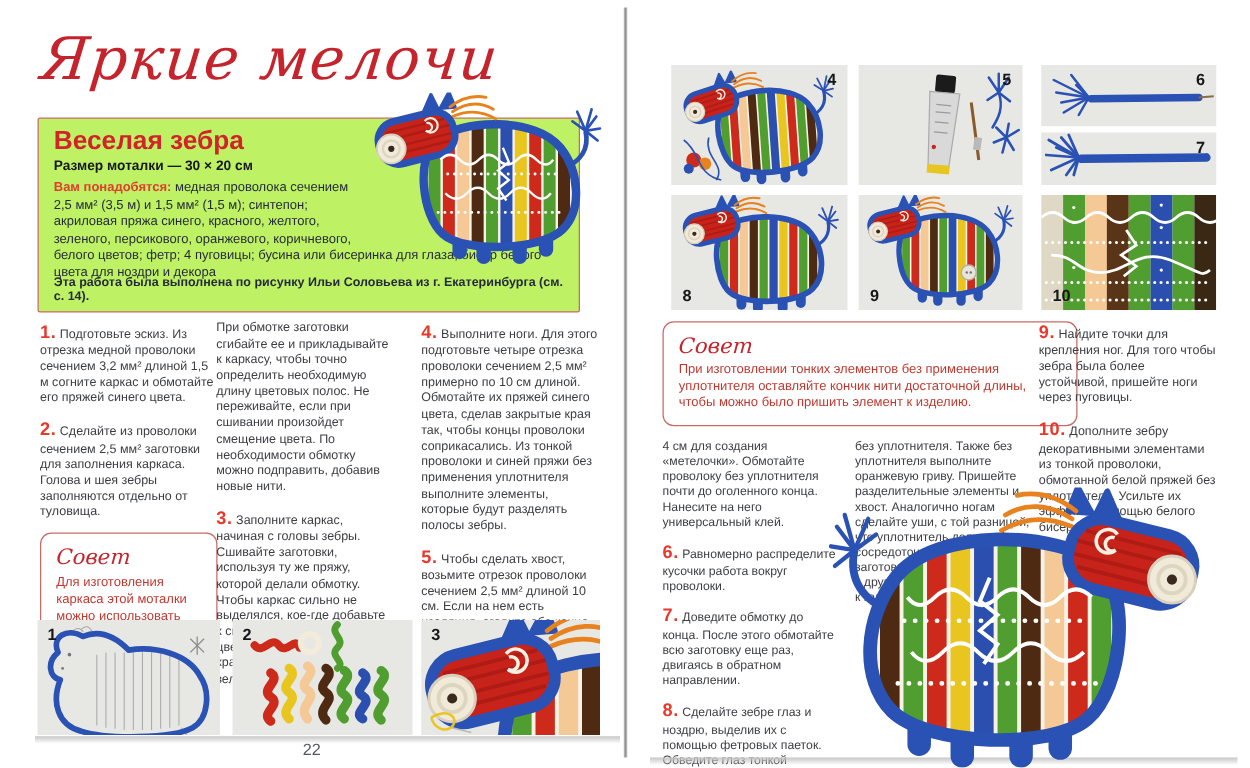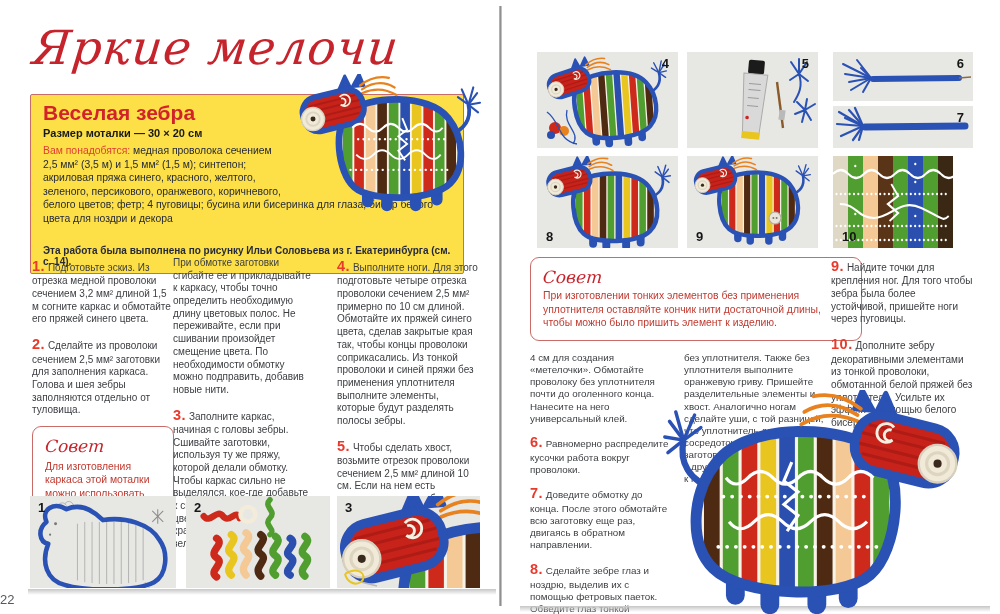--- a/index.html
+++ b/index.html
@@ -17,49 +17,49 @@
     background:linear-gradient(to bottom,#c6c6c6,rgba(255,255,255,0));}
 
   
   .mag-title{
     position:absolute;left:33px;top:20px;
     font-family:"DejaVu Serif",serif;font-style:italic;
     font-size:47px;color:#c5242c;letter-spacing:1px;transform:skewX(-6deg);
     white-space:nowrap;
   }
   .info-box{
-    position:absolute;left:30px;top:94px;width:434px;height:180px;
+    position:absolute;left:30px;top:94px;width:434px;height:156px;
     border:1.5px solid #c96b66;border-radius:2px;box-sizing:border-box;
-    padding:7px 12px;background:#fde047;
+    padding:7px 12px;background:#bef264;
   }
   .proj-title{font-size:21px;font-weight:bold;color:#d2232a;line-height:1.05;}
   .proj-size{font-size:11px;font-weight:bold;color:#17181c;margin-top:3px;}
   .materials{font-size:10.4px;line-height:1.3;color:#262a38;margin-top:5px;width:418px;}
-  .materials .lead{color:#e03c30;font-weight:normal;margin-top:44px;}
+  .materials .lead{color:#e03c30;font-weight:bold;margin-top:44px;}
   .wrap-spacer{float:right;width:168px;height:96px;}
   .credit{position:absolute;left:12px;right:10px;bottom:6px;
     font-size:10px;font-weight:bold;color:#262a38;}
 
   .col{position:absolute;font-size:10px;line-height:1.27;color:#3c3e42;}
   .step{margin-bottom:9px;}
   .stepnum{color:#e8392b;font-weight:bold;font-size:14.5px;letter-spacing:.5px;}
   .tip-box{border:1.5px solid #c96b66;border-radius:9px;padding:9px 10px 10px 12px;
     color:#c0392f;background:#fff;}
   .tip-head{font-family:"DejaVu Serif",serif;font-style:italic;font-size:17px;
     color:#c5242c;margin-bottom:2px;transform:skewX(-4deg);}
   .tip-text{font-size:10.4px;line-height:1.32;}
 
   .photo{position:absolute;background:#e7e7e4;overflow:hidden;}
   .photo svg{position:absolute;left:0;top:0;width:100%;height:100%;}
   .pnum{position:absolute;font-size:13px;font-weight:bold;color:#161616;z-index:3;}
   .num-tl{left:8px;top:4px;}
   .num-tr{right:9px;top:4px;}
   .num-bl{left:9px;bottom:4px;}
 
-  .page-num{position:absolute;left:0;width:499px;text-align:left;top:592px;
+  .page-num{position:absolute;left:0;width:499px;text-align:center;top:592px;
     font-size:13px;color:#55585c;}
 
   .zebra-art{position:absolute;z-index:2;}
 </style>
 </head>
 <body>
 
 <svg width="0" height="0" style="position:absolute" aria-hidden="true">
   <defs>
     <path id="zbody" d="M62,40 C82,22 146,20 166,46 C182,66 184,98 168,114 C150,132 86,134 68,118 C50,102 46,54 62,40 Z"></path>
@@ -317,21 +317,21 @@
     <g transform="translate(0,0) scale(0.62)">
         <use href="#zebra"></use>
       </g>
     <circle cx="88" cy="62" r="6" fill="#e9e5da" stroke="#b3afa2" stroke-width="1.2"></circle>
     <circle cx="86.4" cy="62" r="1" fill="#777"></circle>
       <circle cx="89.6" cy="62" r="1" fill="#777"></circle>
   </svg>
   <span class="pnum num-bl">9</span>
 </div>
 
-<div class="photo" style="left:833px;top:156px;width:120px;height:92px">
+<div class="photo" style="left:833px;top:156px;width:140px;height:92px">
   <svg viewBox="0 0 140 92" preserveAspectRatio="none">
     <rect x="0" y="0" width="17.5" height="92" fill="#ded8c4"></rect>
     <rect x="17.5" y="0" width="17.5" height="92" fill="#4f9e2f"></rect>
     <rect x="35" y="0" width="17.5" height="92" fill="#f4c995"></rect>
     <rect x="52.5" y="0" width="17.5" height="92" fill="#5a3416"></rect>
     <rect x="70" y="0" width="17.5" height="92" fill="#4f9e2f"></rect>
     <rect x="87.5" y="0" width="17.5" height="92" fill="#2a4fae"></rect>
     <rect x="105" y="0" width="17.5" height="92" fill="#4f9e2f"></rect>
     <rect x="122.5" y="0" width="17.5" height="92" fill="#3a2815"></rect>
     <g stroke="#fff" fill="none">

